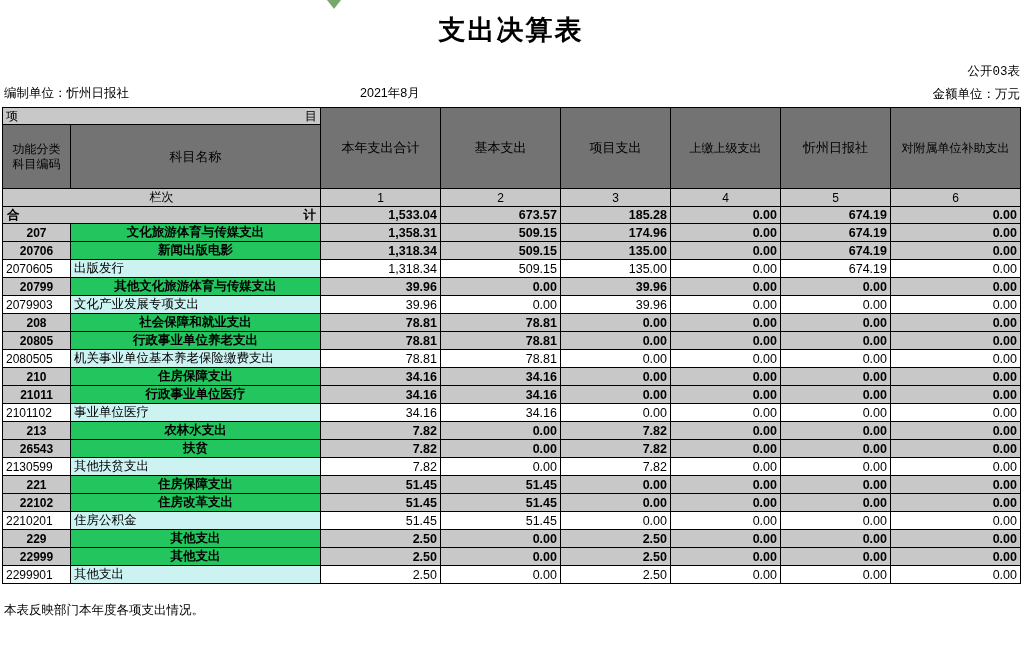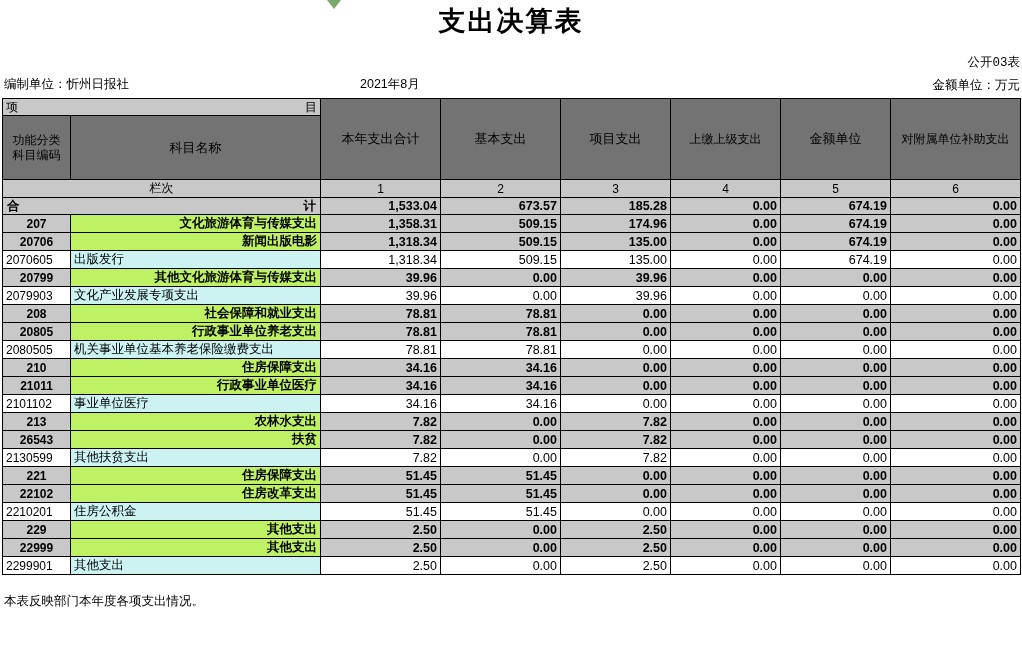--- a/index.html
+++ b/index.html
@@ -18,21 +18,21 @@
   .page {
     width: 1022px;
     height: 658px;
     position: relative;
   }
   .title {
     text-align: center;
     font-size: 27px;
     font-weight: bold;
     letter-spacing: 2px;
-    padding-top: 3px;
+    padding-top: 12px;
     font-family: "DejaVu Sans", sans-serif;
   }
   .corner-mark {
     position: absolute;
     left: 327px;
     top: 0px;
     width: 0;
     height: 0;
     border-left: 7px solid transparent;
     border-right: 7px solid transparent;
@@ -127,23 +127,23 @@
   }
 
   
   .cat-code {
     background: #c8c8c8;
     font-weight: bold;
     text-align: center;
     font-size: 12px;
   }
   .cat-name {
-    background: #bef264;
+    background: #22c55e;
     font-weight: bold;
-    text-align: right;
+    text-align: center;
     font-size: 12.5px;
     padding-left: 6px;
   }
   .cat-num {
     background: #c8c8c8;
     font-weight: bold;
     text-align: right;
     font-size: 12.5px;
     padding-right: 10px;
   }
@@ -218,21 +218,21 @@
     <thead>
       <tr>
         <td class="hdr-corner" colspan="2">
           <span class="lbl-left">项</span>
           <span class="lbl-right">目</span>
         </td>
         <td class="hdr-cell" rowspan="2">本年支出合计</td>
         <td class="hdr-cell" rowspan="2">基本支出</td>
         <td class="hdr-cell" rowspan="2">项目支出</td>
         <td class="hdr-cell small" rowspan="2">上缴上级支出</td>
-        <td class="hdr-cell" rowspan="2">金额单位</td>
+        <td class="hdr-cell" rowspan="2">忻州日报社</td>
         <td class="hdr-cell small" rowspan="2">对附属单位补助支出</td>
       </tr>
       <tr>
         <td class="hdr-cell small" style="height:64px;line-height:15px;">
           <div>功能分类</div>
           <div>科目编码</div>
         </td>
         <td class="hdr-cell" style="height:64px;">科目名称</td>
       </tr>
       <tr>

